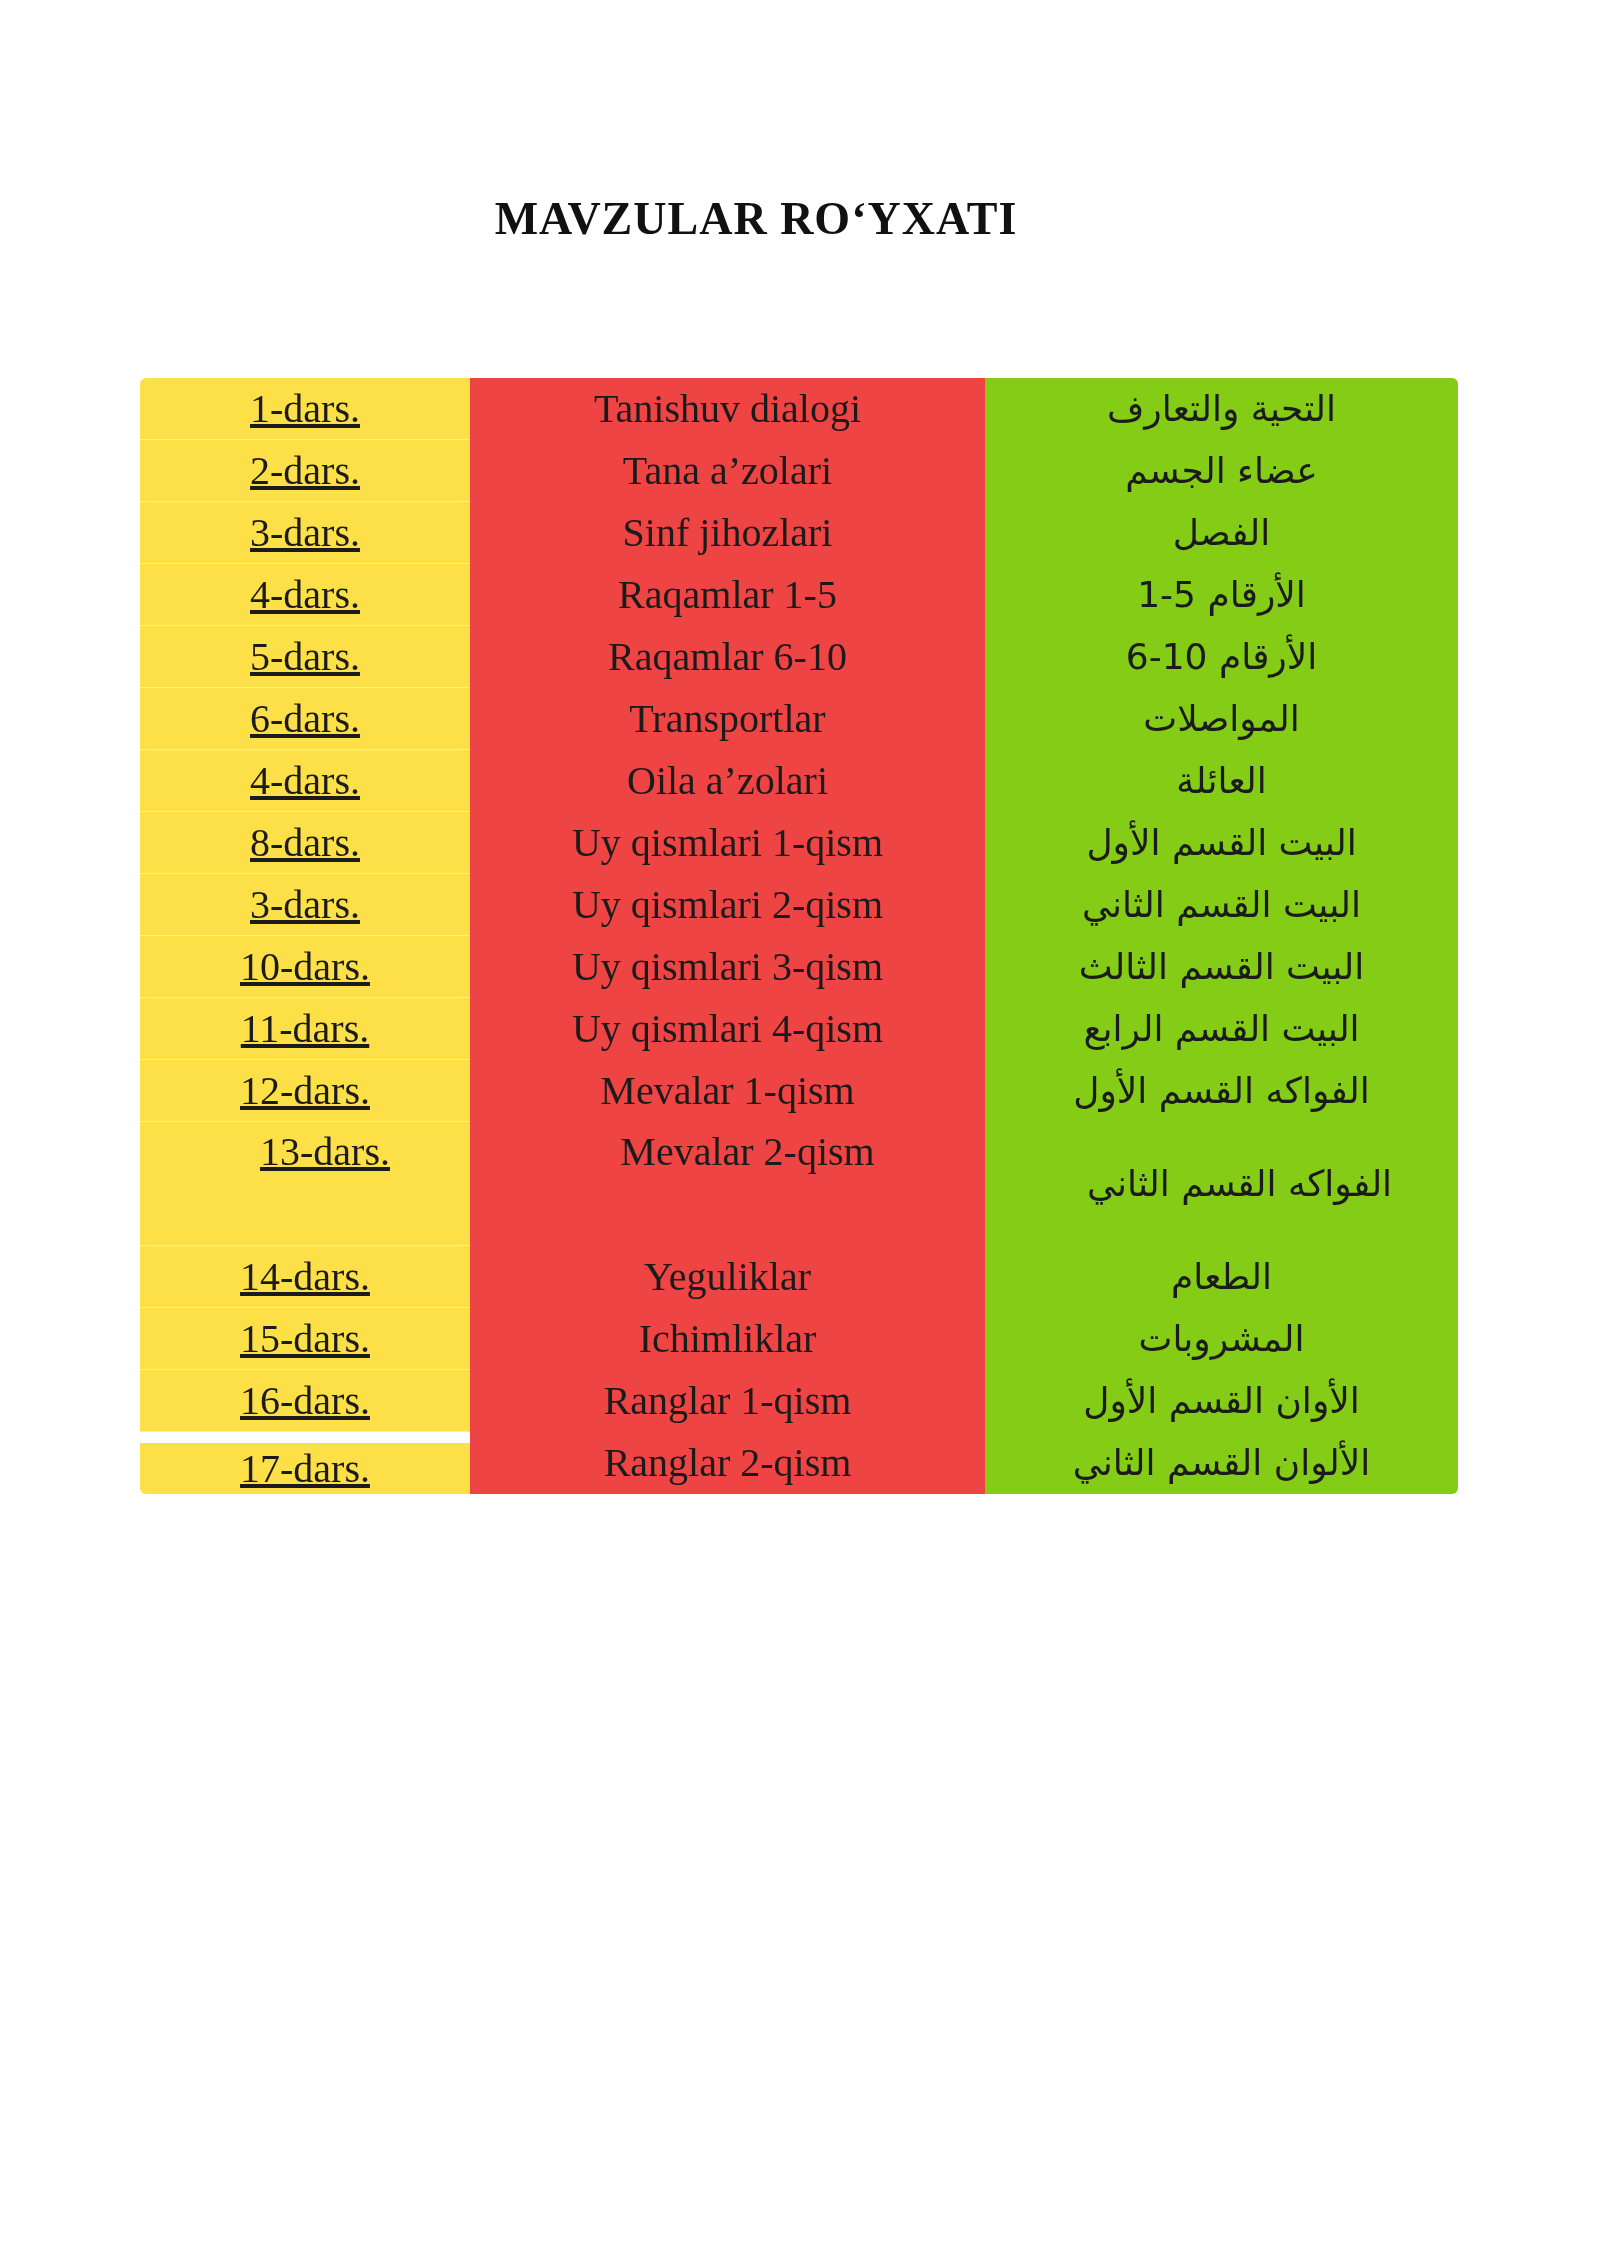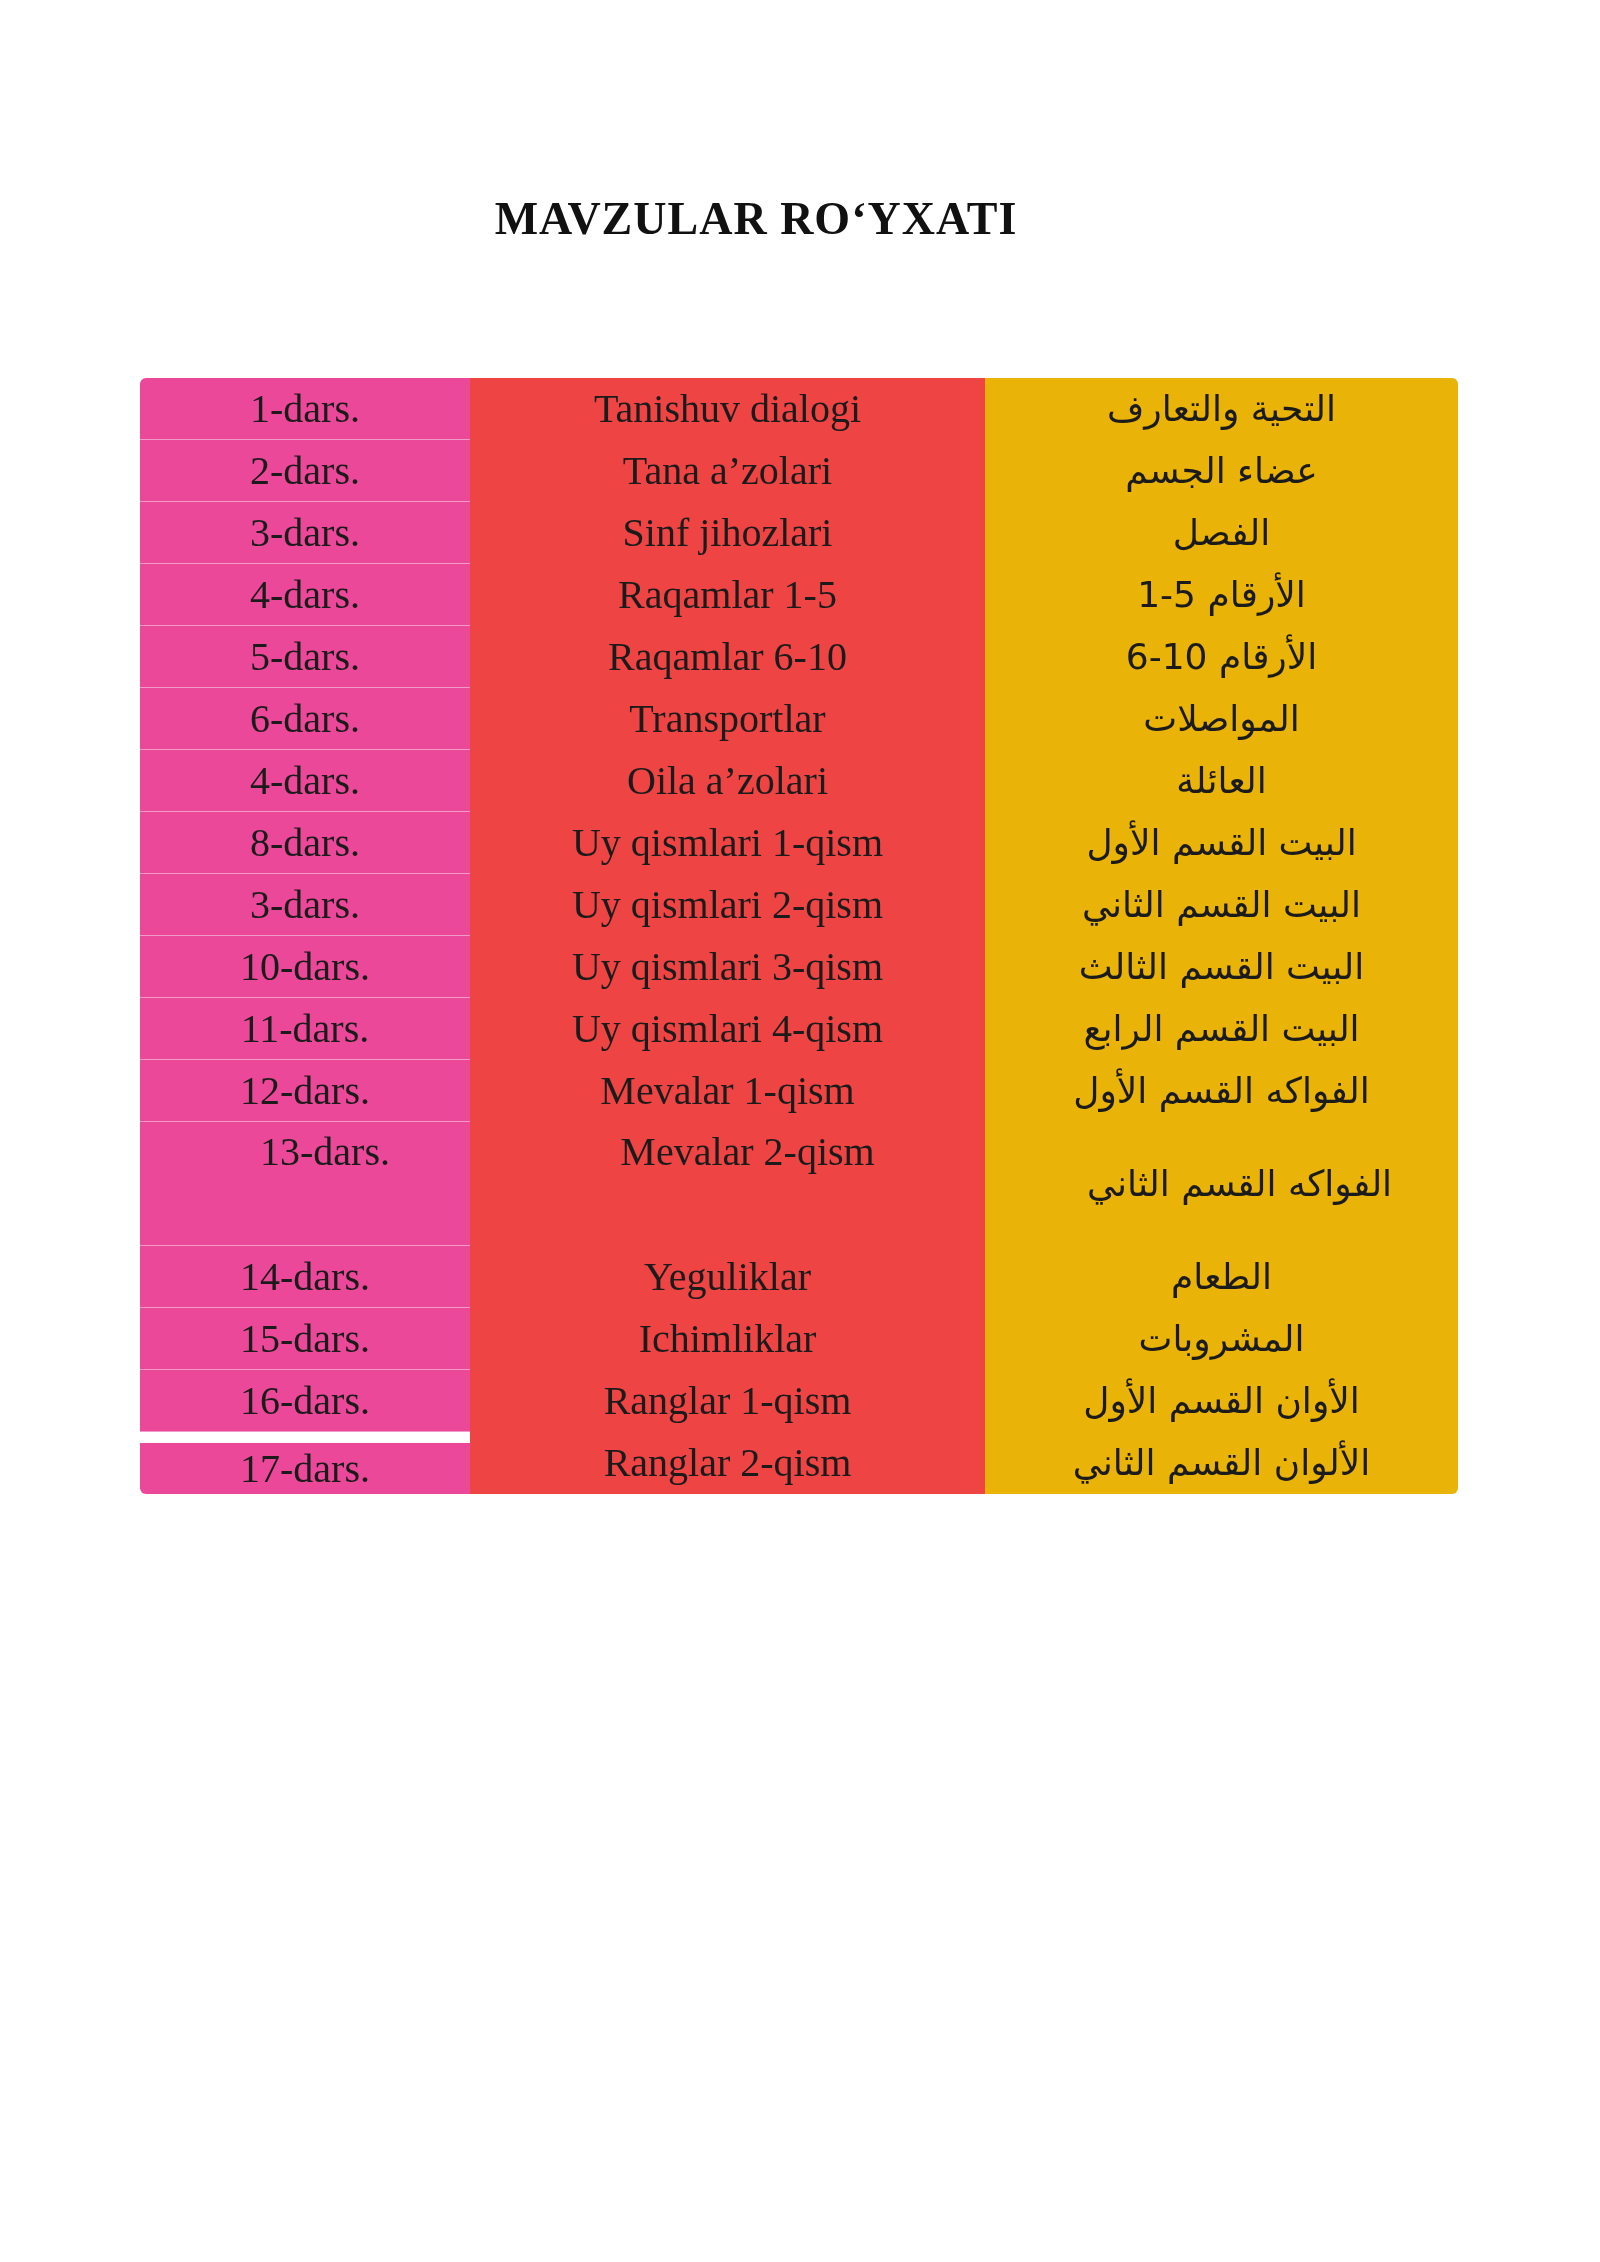--- a/index.html
+++ b/index.html
@@ -43,27 +43,28 @@
   .t-row { display: contents; }
   .cell {
     display: flex;
     align-items: center;
     justify-content: center;
     text-align: center;
     font-size: 40px;
     line-height: 1.1;
   }
   .cell.green {
-    background: #ec4899;
+    background: #fde047;
     border-bottom: 1px solid rgba(255,255,255,0.45);
+    text-decoration: underline;
   }
   .t-row:last-child .cell.green { border-bottom: none; margin-top: 11px; }
   .cell.peach { background: #ef4444; }
   .cell.blue {
-    background: #eab308;
+    background: #84cc16;
     font-family: "DejaVu Sans", sans-serif;
     font-size: 36px;
     line-height: 1.2;
   }
   .cell.top-align {
     align-items: flex-start;
     padding-top: 8px;
     padding-left: 40px;
   }
   .cell.wrap-narrow {

